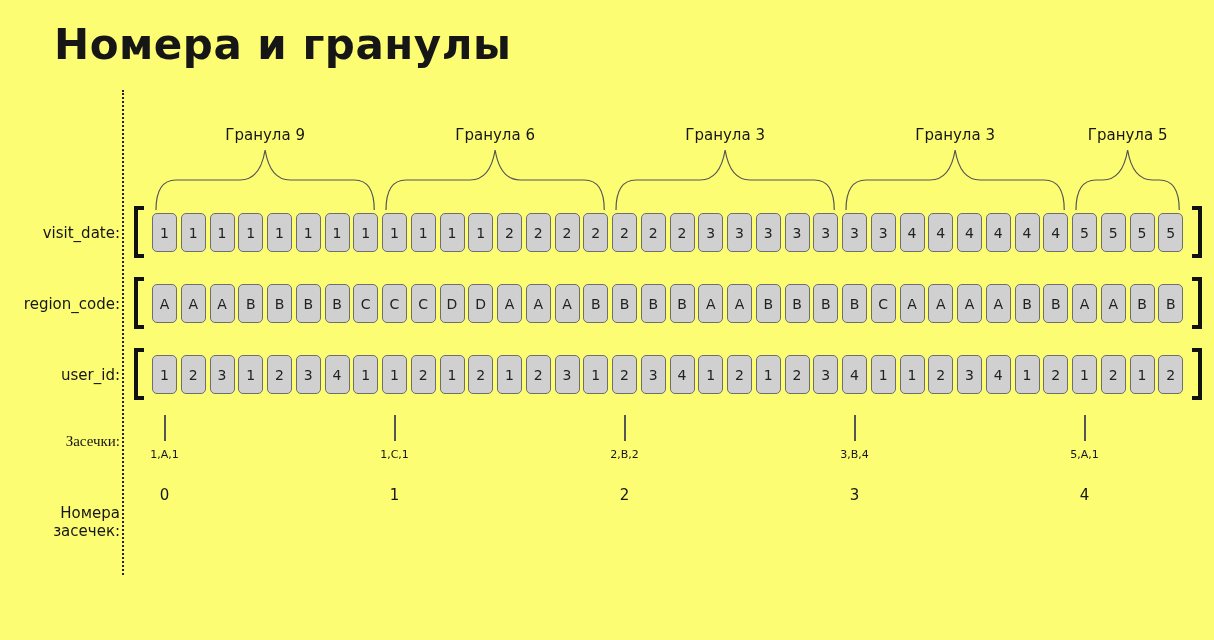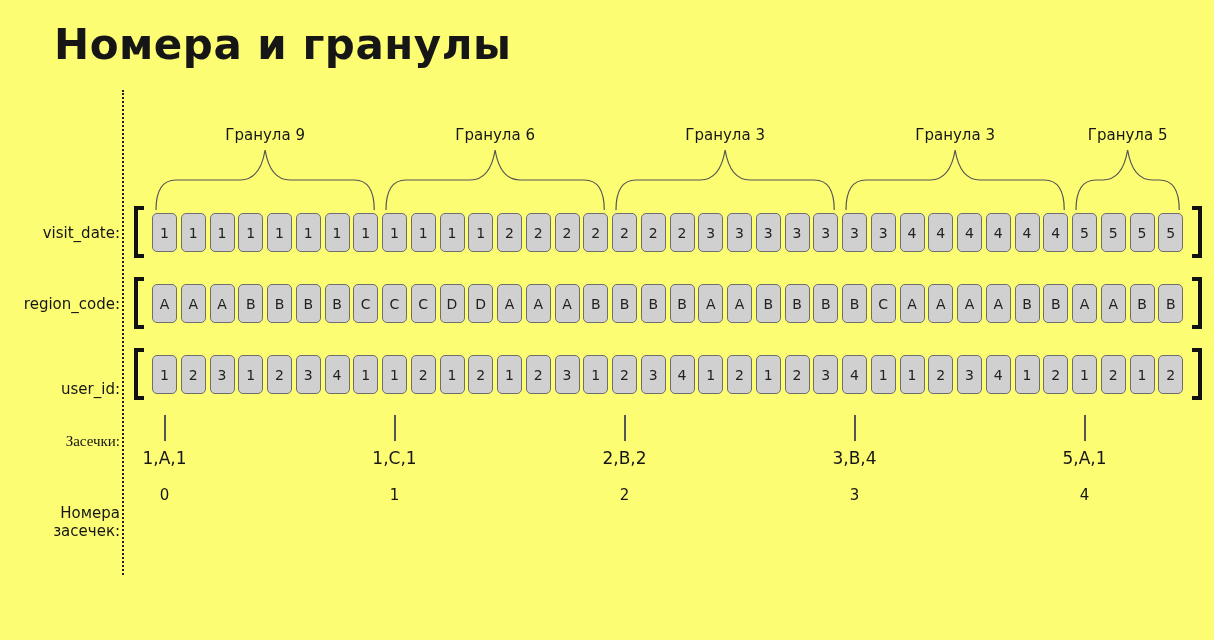--- a/index.html
+++ b/index.html
@@ -8,21 +8,21 @@
   .title { position:absolute; left:54px; top:20px; font-size:42px; font-weight:bold; letter-spacing:0.5px; }
   .vline { position:absolute; left:122px; top:90px; height:485px; border-left:2px dotted #222; }
   .rowlabel { position:absolute; right:1094px; font-size:15px; text-align:right; white-space:nowrap; }
   .bracket-l { position:absolute; left:134px; width:10px; height:52px; border:4px solid #111; border-right:none; box-sizing:border-box; }
   .bracket-r { position:absolute; left:1192px; width:10px; height:52px; border:4px solid #111; border-left:none; box-sizing:border-box; }
   .cell { position:absolute; width:25px; height:39px; background:#d0d0d0; border:1.5px solid #6e6e6e; border-radius:5px;
           box-sizing:border-box; display:flex; align-items:center; justify-content:center; font-size:14px; color:#222; }
   .gran-label { position:absolute; top:126px; font-size:15px; transform:translateX(-50%); white-space:nowrap; }
   svg.braces { position:absolute; left:0; top:0; }
   .tick { position:absolute; top:415px; width:2px; height:26px; background:#555; }
-  .mark { position:absolute; top:448px; font-size:17px; transform:translateX(-50%); white-space:nowrap; }
+  .mark { position:absolute; top:448px; font-size:11px; transform:translateX(-50%); white-space:nowrap; }
   .marknum { position:absolute; top:486px; font-size:15px; transform:translateX(-50%); }
 </style>
 </head>
 <body>
 
 <div class="title">Номера и гранулы</div>
 <div class="vline"></div>
 
 <svg class="braces" width="1214" height="640">
     <path d="M156,210 Q156,180 176,180 L240.125,180 Q260.125,180 265.125,150 Q270.125,180 290.125,180 L354.25,180 Q374.25,180 374.25,210" fill="none" stroke="#555" stroke-width="1.2"></path>
@@ -111,21 +111,21 @@
     <div class="cell" style="left: 899.5px; top: 284px;">A</div>
     <div class="cell" style="left: 928.25px; top: 284px;">A</div>
     <div class="cell" style="left: 957px; top: 284px;">A</div>
     <div class="cell" style="left: 985.75px; top: 284px;">A</div>
     <div class="cell" style="left: 1014.5px; top: 284px;">B</div>
     <div class="cell" style="left: 1043.25px; top: 284px;">B</div>
     <div class="cell" style="left: 1072px; top: 284px;">A</div>
     <div class="cell" style="left: 1100.75px; top: 284px;">A</div>
     <div class="cell" style="left: 1129.5px; top: 284px;">B</div>
     <div class="cell" style="left: 1158.25px; top: 284px;">B</div>
-    <div class="rowlabel" style="top: 380px;">user_id:</div>
+    <div class="rowlabel" style="top: 366px;">user_id:</div>
     <div class="bracket-l" style="top: 348px;"></div>
     <div class="bracket-r" style="top: 348px;"></div>
     <div class="cell" style="left: 152px; top: 355px;">1</div>
     <div class="cell" style="left: 180.75px; top: 355px;">2</div>
     <div class="cell" style="left: 209.5px; top: 355px;">3</div>
     <div class="cell" style="left: 238.25px; top: 355px;">1</div>
     <div class="cell" style="left: 267px; top: 355px;">2</div>
     <div class="cell" style="left: 295.75px; top: 355px;">3</div>
     <div class="cell" style="left: 324.5px; top: 355px;">4</div>
     <div class="cell" style="left: 353.25px; top: 355px;">1</div>

